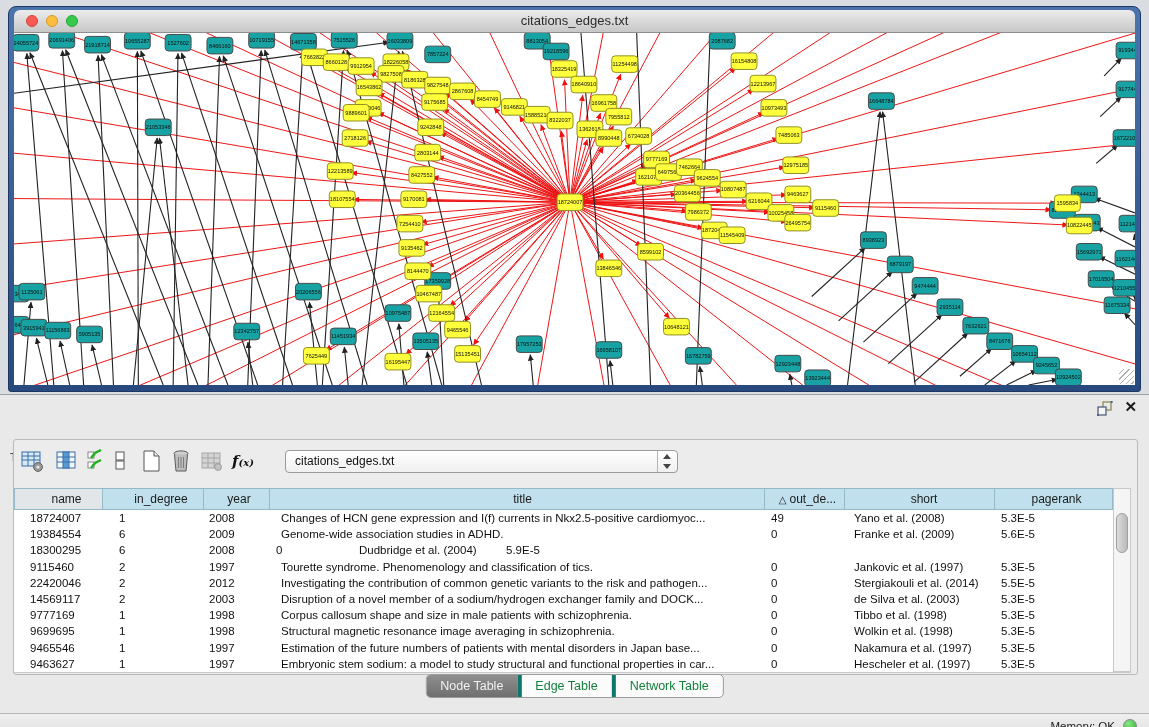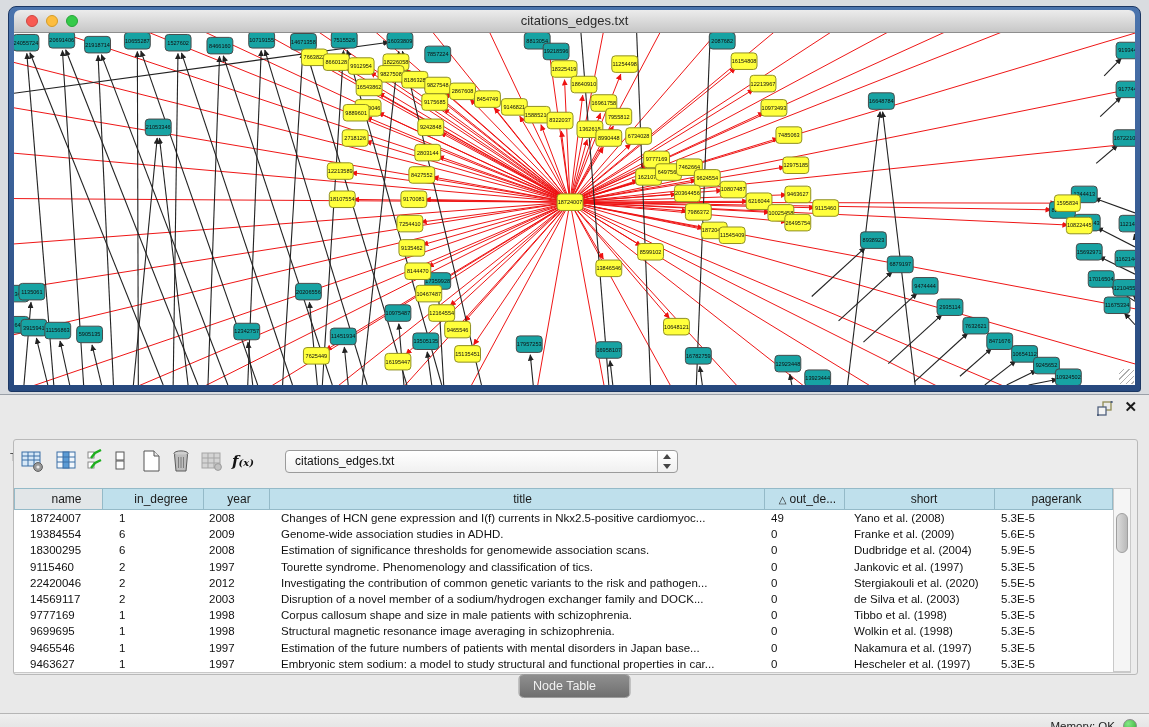--- a/index.html
+++ b/index.html
@@ -56,21 +56,21 @@
   .c0{width:89px;padding-left:16px;}  .c1{width:101px;padding-left:16px;}
   .c2{width:66px;padding-left:5px;}  .c3{width:495px;padding-left:11px;}
   .c4{width:80px;padding-left:6px;}  .c5{width:150px;padding-left:9px;}
   .c6{width:118px;padding-left:6px;}
   .vscroll{position:absolute;left:1113px;top:93px;width:18px;height:184px;background:#f5f5f5;
     border:1px solid #c9c9c9;box-sizing:border-box;}
   .vthumb{position:absolute;left:2px;top:24px;width:12px;height:40px;border-radius:6px;
     background:linear-gradient(90deg,#dcdcdc,#b9b9b9);border:1px solid #9f9f9f;box-sizing:border-box;}
   
   .tabs{position:absolute;top:279px;left:50%;transform:translateX(-50%);display:flex;height:22px;
-    border:1px solid #9b9b9b;border-radius:5px;overflow:hidden;background:#fbfbfb;flex-direction:column;}
+    border:1px solid #9b9b9b;border-radius:5px;overflow:hidden;background:#fbfbfb;}
   .tab{font-size:12.5px;line-height:22px;padding:0 14px;color:#15803d;cursor:pointer;
     border-left:4px solid #0f766e;white-space:nowrap;}
   .tab:first-child{border-left:none;}
   .tab.active{background:linear-gradient(#8f8f8f,#6f6f6f);color:#f1f1f1;}
   
   .statusbar{position:absolute;left:0;top:318px;width:100%;height:27px;
     background:linear-gradient(#efefef,#dddddd);border-top:1px solid #b5b5b5;box-sizing:border-box;}
   .mem{position:absolute;right:34px;top:6px;font-size:11.5px;color:#222;}
   .memdot{position:absolute;right:12px;top:5px;width:14px;height:14px;border-radius:50%;
     background:radial-gradient(circle at 35% 30%,#86e886,#2fae2f);border:1px solid #8a8a8a;box-sizing:border-box;}
@@ -598,41 +598,40 @@
           <div class="td c2">2009</div>
           <div class="td c3">Genome-wide association studies in ADHD.</div>
           <div class="td c4">0</div>
           <div class="td c5">Franke et al. (2009)</div>
           <div class="td c6">5.6E-5</div>
         </div>
         <div class="tr">
           <div class="td c0">18300295</div>
           <div class="td c1">6</div>
           <div class="td c2">2008</div>
-          <div class="td c3">Estimation of significance thresholds for genomewide association scans.</div>
           <div class="td c4">0</div>
           <div class="td c5">Dudbridge et al. (2004)</div>
           <div class="td c6">5.9E-5</div>
         </div>
         <div class="tr">
           <div class="td c0">9115460</div>
           <div class="td c1">2</div>
           <div class="td c2">1997</div>
           <div class="td c3">Tourette syndrome. Phenomenology and classification of tics.</div>
           <div class="td c4">0</div>
           <div class="td c5">Jankovic et al. (1997)</div>
           <div class="td c6">5.3E-5</div>
         </div>
         <div class="tr">
           <div class="td c0">22420046</div>
           <div class="td c1">2</div>
           <div class="td c2">2012</div>
           <div class="td c3">Investigating the contribution of common genetic variants to the risk and pathogen...</div>
           <div class="td c4">0</div>
-          <div class="td c5">Stergiakouli et al. (2020)</div>
+          <div class="td c5">Stergiakouli et al. (2014)</div>
           <div class="td c6">5.5E-5</div>
         </div>
         <div class="tr">
           <div class="td c0">14569117</div>
           <div class="td c1">2</div>
           <div class="td c2">2003</div>
           <div class="td c3">Disruption of a novel member of a sodium/hydrogen exchanger family and DOCK...</div>
           <div class="td c4">0</div>
           <div class="td c5">de Silva et al. (2003)</div>
           <div class="td c6">5.3E-5</div>

